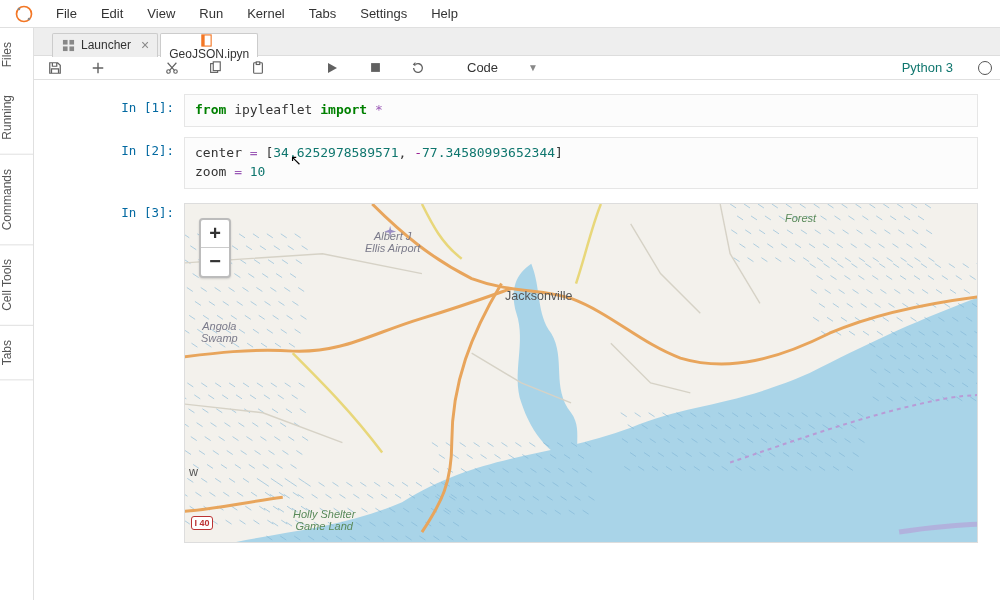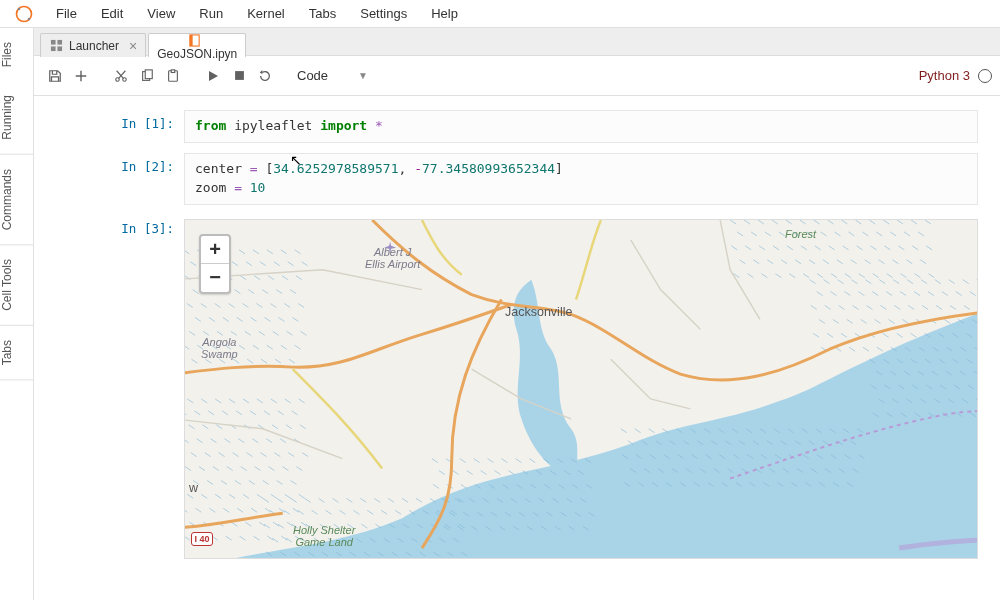--- a/index.html
+++ b/index.html
@@ -7,33 +7,33 @@
   .app { display: flex; flex-direction: column; width: 100%; height: 100%; }
   .menubar { display: flex; align-items: center; height: 28px; border-bottom: 1px solid #e0e0e0; padding: 0 4px; }
   .logo { width: 24px; height: 24px; margin: 0 8px; display:flex; align-items:center; justify-content:center; }
   .logo svg { width: 20px; height: 20px; }
   .menu-item { padding: 4px 12px; cursor: default; }
   .body { display: flex; flex: 1; min-height: 0; }
   .leftbar { width: 34px; background: #fff; border-right: 1px solid #e0e0e0; display: flex; flex-direction: column; }
   .leftbar-tab { writing-mode: vertical-rl; transform: rotate(180deg); padding: 14px 0; text-align: center; font-size: 12px; border-top: 1px solid #e0e0e0; cursor: default; color:#555; }
   .leftbar-tab:first-child { border-top: none; }
   .main { flex: 1; display: flex; flex-direction: column; min-width: 0; background:#fff; }
-  .tabstrip { display: flex; align-items: flex-start; height: 28px; background: #eeeeee; border-bottom: 1px solid #ddd; padding-left:6px; padding-top:4px;}
+  .tabstrip { display: flex; align-items: center; height: 28px; background: #eeeeee; border-bottom: 1px solid #ddd; padding-left:18px; padding-top:4px;}
   .tab { display: flex; align-items: center; padding: 0 8px; background: #eeeeee; border: 1px solid #ccc; border-bottom: none; margin-right: 2px; font-size: 12px; height:24px; border-top-left-radius:2px; border-top-right-radius:2px; position:relative; top:1px;}
   .tab.active { background: #fff; flex-direction: column; }
   .tab .tabicon { width: 14px; height: 14px; margin-right: 6px; display:inline-flex; align-items:center; justify-content:center; }
   .tab .close { margin-left: 10px; color: #888; font-size: 14px; }
   .tab .dirty { margin-left: 10px; width:8px; height:8px; border-radius:50%; background:#555; }
-  .toolbar { display: flex; align-items: center; height: 40px; border-bottom: 1px solid #e0e0e0; padding: 0 8px; gap: 0; }
+  .toolbar { display: flex; align-items: center; height: 24px; border-bottom: 1px solid #e0e0e0; padding: 0 8px; gap: 17px; }
   .tbtn { width: 26px; height: 24px; display: flex; align-items: center; justify-content: center; color: #555; border-radius:2px; }
   .tsep { width: 14px; }
   .celltype { display:flex; align-items:center; gap:6px; margin-left: 12px; font-size: 13px; color:#333; padding: 2px 6px; border: 1px solid transparent;}
   .celltype .chev { color:#888; font-size:10px; margin-left:24px;}
   .toolbar-spacer { flex: 1; }
-  .kernel-name { font-size: 13px; color: #7f1d1d; margin-right: 8px; }
+  .kernel-name { font-size: 13px; color: #0f766e; margin-right: 8px; }
   .kernel-ind { width: 14px; height: 14px; border: 1.5px solid #555; border-radius: 50%; }
   .notebook { flex: 1; overflow: auto; background: #fff; padding: 12px 0 0 0; }
   .cell { display: flex; padding: 2px 22px 2px 0; margin-bottom: 6px; }
   .prompt { width: 150px; text-align: right; padding: 6px 10px 0 0; font-family: "Menlo","Consolas",monospace; font-size: 12.5px; color: #3a6ea5; flex-shrink:0; }
   .prompt.dim { color: #0369a1; }
   .cell-body { flex: 1; border-radius: 7px; }
   .code { font-family: "Menlo","Consolas",monospace; font-size: 13px; line-height: 1.45; padding: 6px 10px; border: 1px solid #e6e6e6; background: #fcfcfc; white-space: pre; }
   .code .kw { color: #008000; font-weight: bold; }
   .code .op { color: #9b59b6; }
   .code .num { color: #0f766e; }

